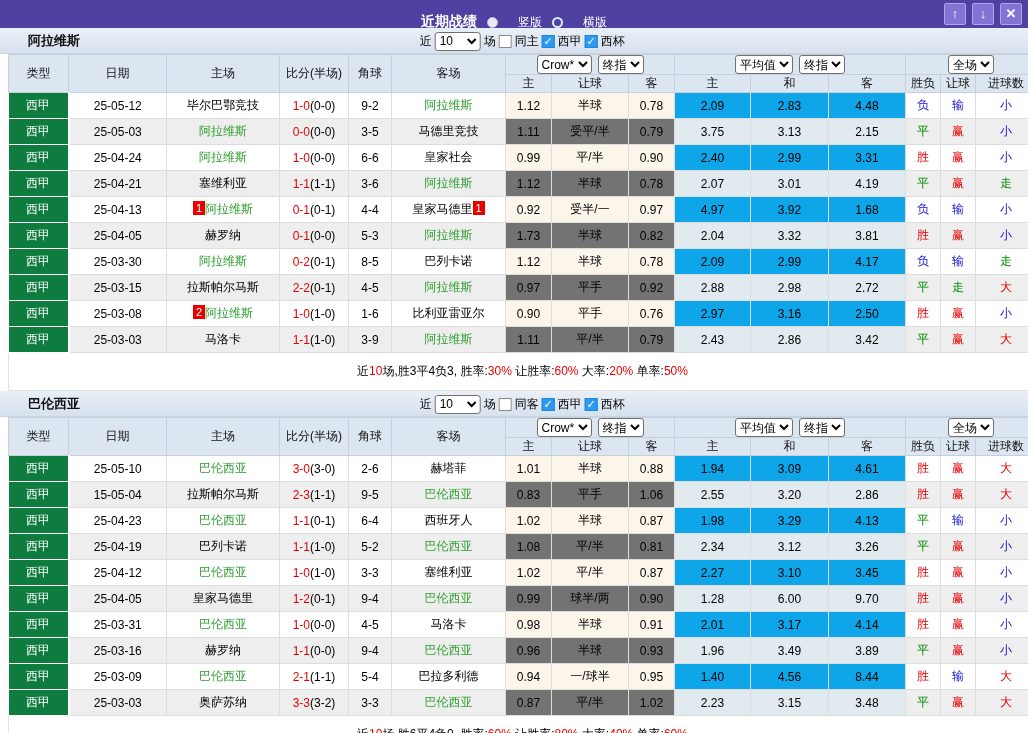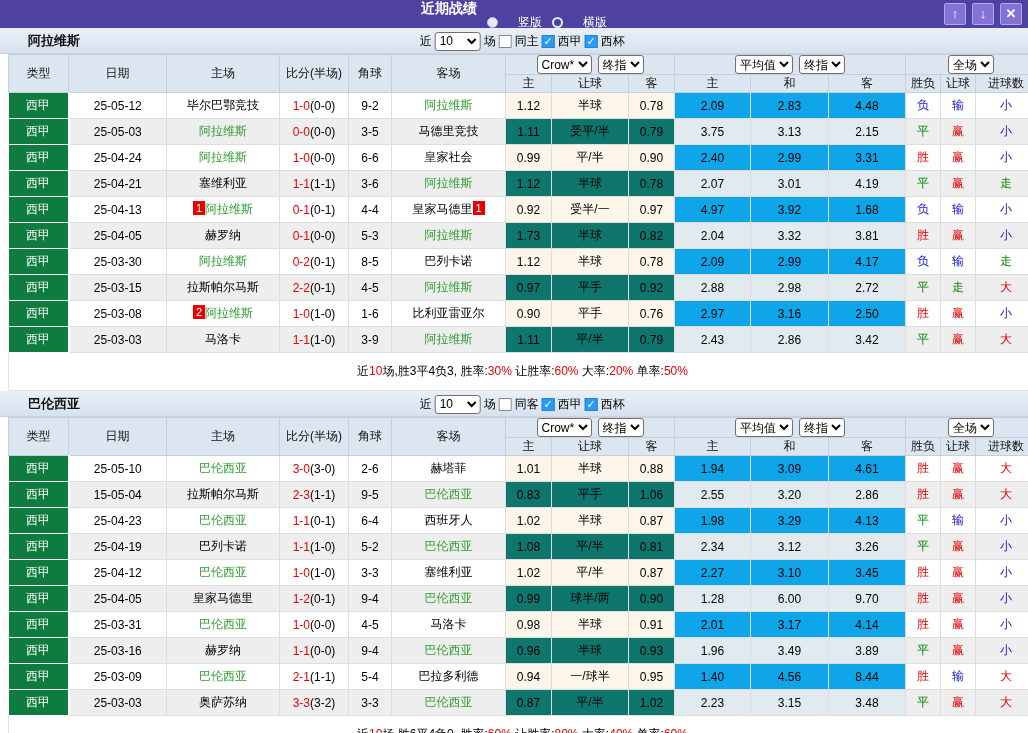--- a/index.html
+++ b/index.html
@@ -3,21 +3,21 @@
 <meta charset="utf-8">
 <style>
   * { box-sizing: border-box; margin: 0; padding: 0; }
   html,body { width:1028px; height:733px; overflow:hidden; }
   body { font-family: "Liberation Sans", "DejaVu Sans", sans-serif; background:#ffffff; }
   .window { width:1028px; height:733px; display:flex; flex-direction:column; }
 
   
   .titlebar { height:28px; background:#4e41a2; position:relative; flex:0 0 auto; }
   .titlebar-center { position:absolute; left:0; right:0; top:0; height:44px;
-    display:flex; justify-content:center; gap:10px; }
+    display:flex; align-items:center; justify-content:center; gap:10px; }
   .title { color:#fff; font-size:14px; font-weight:bold; }
   .radio-item { display:inline-flex; align-items:center; gap:20px; color:#fff; font-size:12px; cursor:default; }
   .radio-dot { width:11px; height:11px; border-radius:50%; display:inline-block; }
   .radio-dot.sel { background:#e9e9f6; border:1px solid #bdbdd8; }
   .radio-dot.unsel { background:transparent; border:2px solid #d8f0fa; }
   .titlebar-buttons { position:absolute; right:6px; top:3px; display:flex; gap:6px; }
   .tb-btn { width:22px; height:22px; background:#8273d5; border:1px solid #b2a5ea; border-radius:2px;
     color:#fff; font-weight:bold; font-size:13px; line-height:20px; text-align:center; cursor:pointer; padding:0; }
 
   
@@ -37,21 +37,21 @@
   thead th { background:#dce6f1; font-weight:normal; color:#111;
     border:1px solid #c6d0dc; }
   tr.dd-row th { height:18px; }
   tr.lab-row th { height:17px; }
   .dd-cell select { height:19px; font-size:12px; border:1px solid #707070; border-radius:3px; background:#fff; margin:0 3px; }
   tbody td { height:26px; border:1px solid #dddddd; color:#000; }
   tr.r-odd  td { background:#ffffff; }
   tr.r-even td { background:#eeeeee; }
   tbody td.col-type { background:#0e7c3e; color:#fff; border-right:2px solid #fff; border-bottom:1px solid #fff; border-left:none; }
   tr.r-odd  td.cream { background:#fcf5e9; }
-  tr.r-even td.cream { background:#0f766e; }
+  tr.r-even td.cream { background:#737373; }
   tr.r-odd  td.pblue { background:#0ea5e9; }
   tr.r-even td.pblue { background:#e0eaef; }
   .c-red { color:#e60000; }
   .c-green { color:#008800; }
   .c-blue { color:#1414cc; }
   .team-focus { color:#2f9e2f; }
   .score-main { color:#e60000; }
   .badge { display:inline-block; background:#e60000; color:#fff; width:12px; height:14px;
     line-height:14px; font-size:11px; text-align:center; vertical-align:1px; }
   tfoot td.summary { height:38px; background:#fff; text-align:center; font-size:12px; color:#000;

